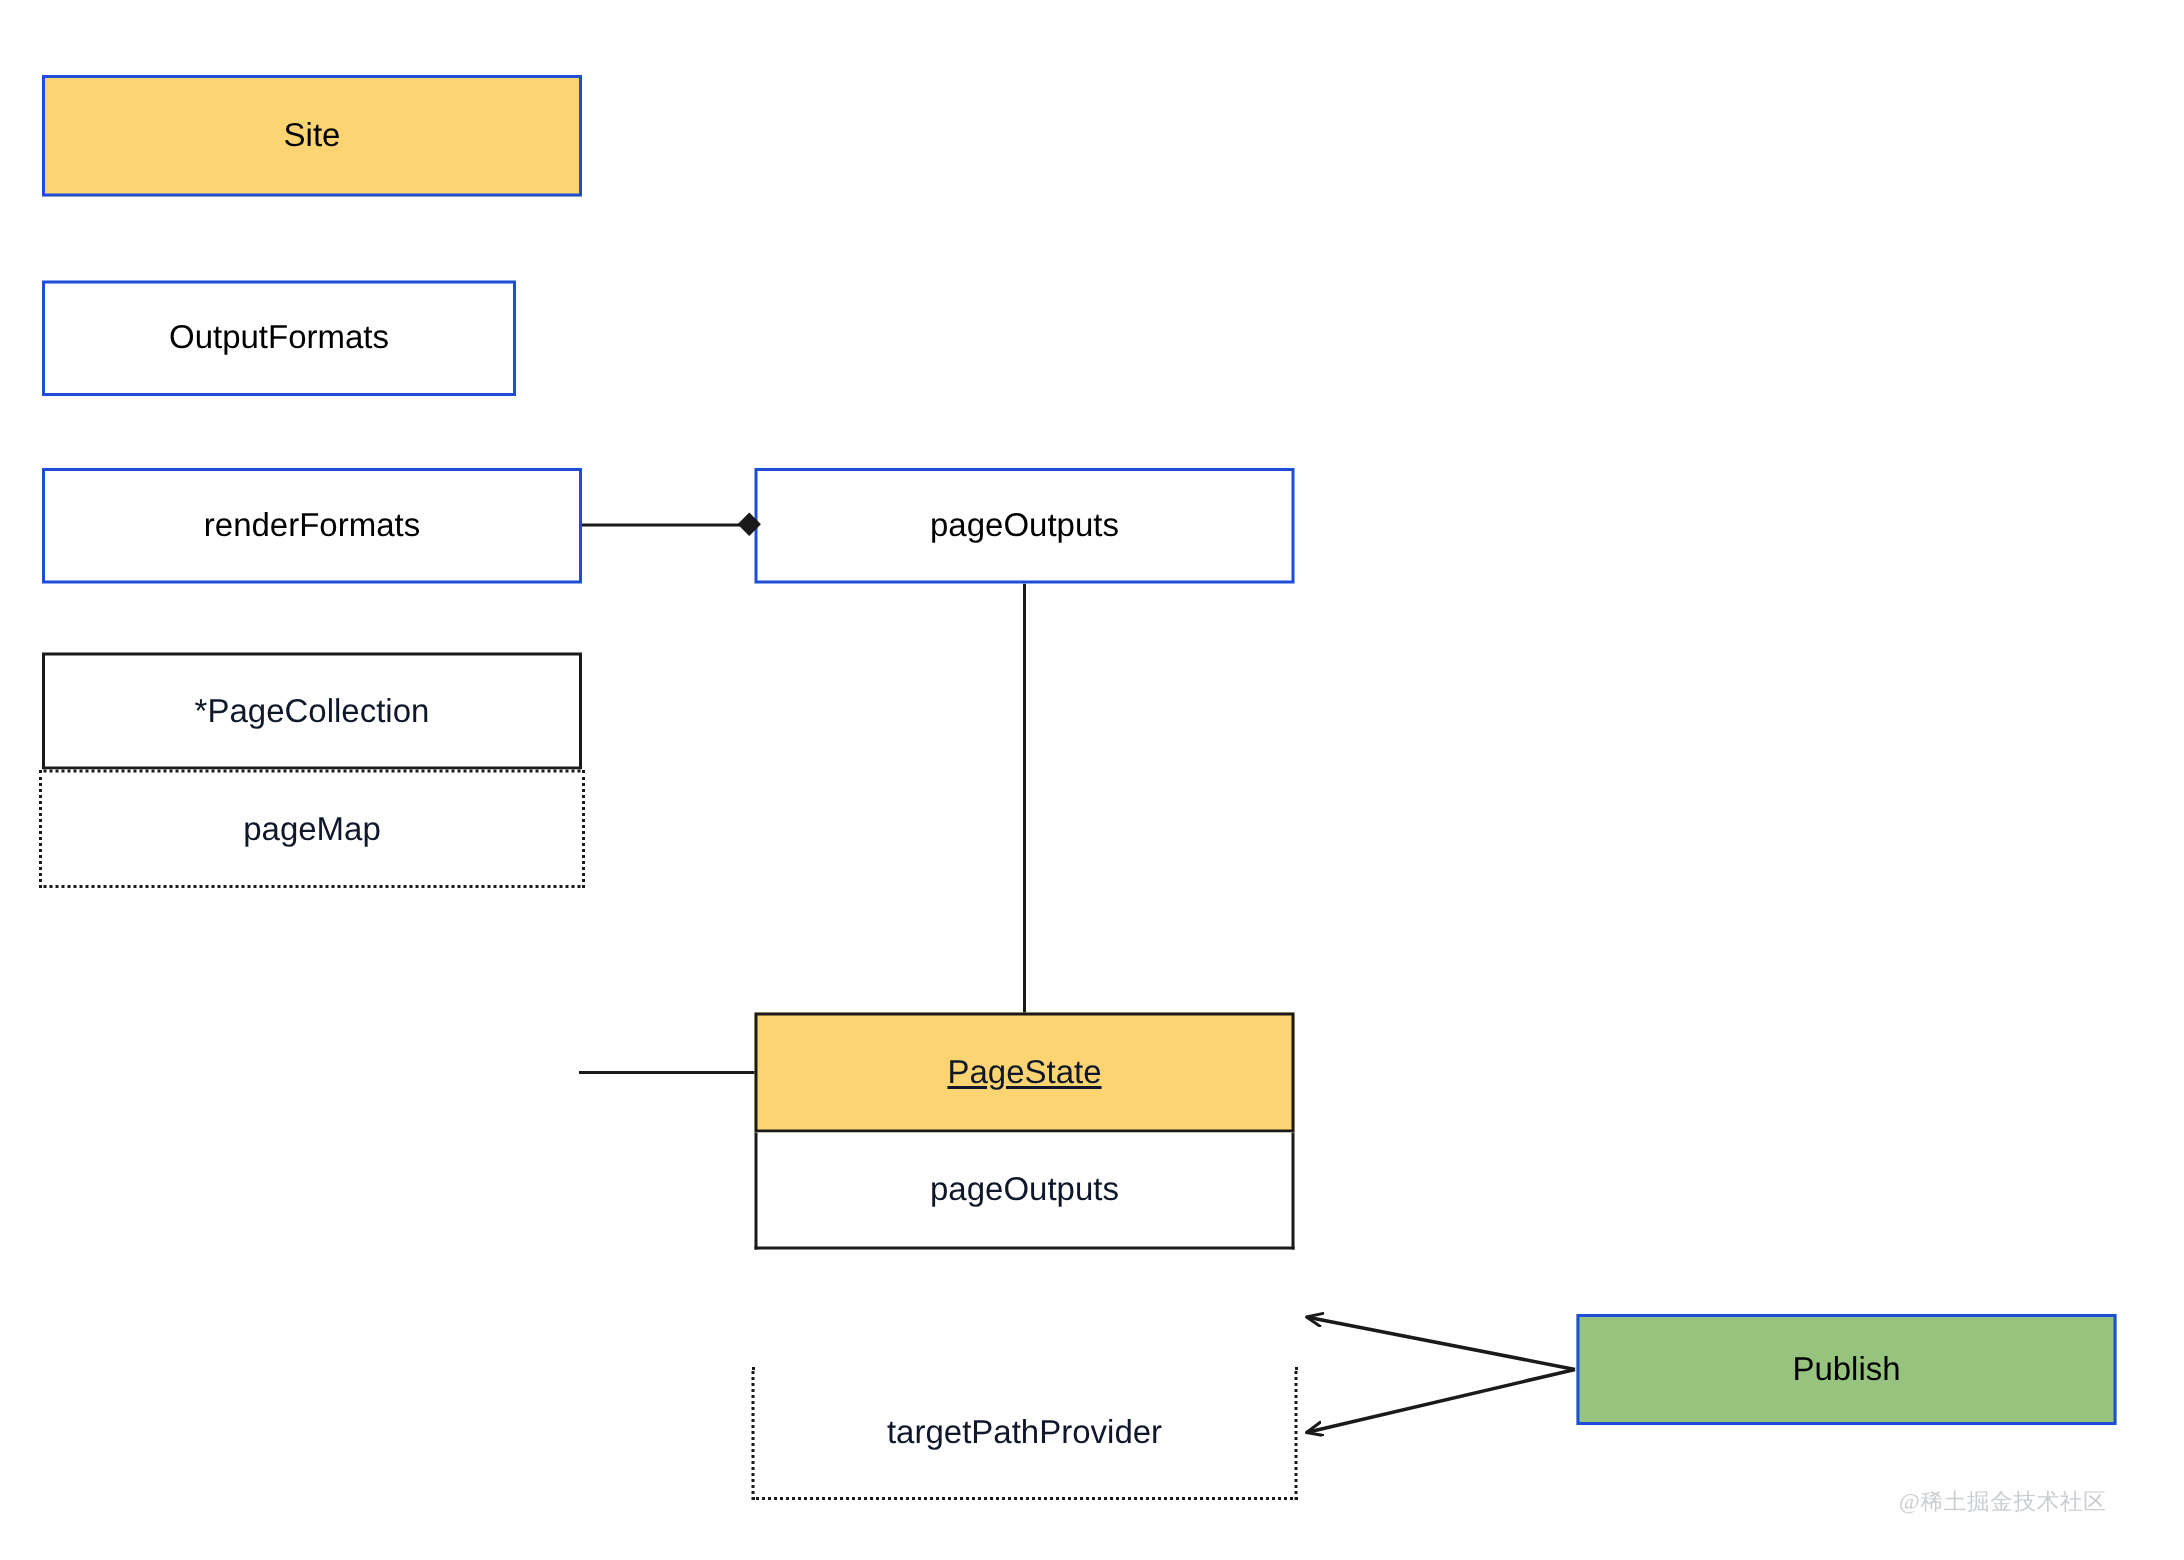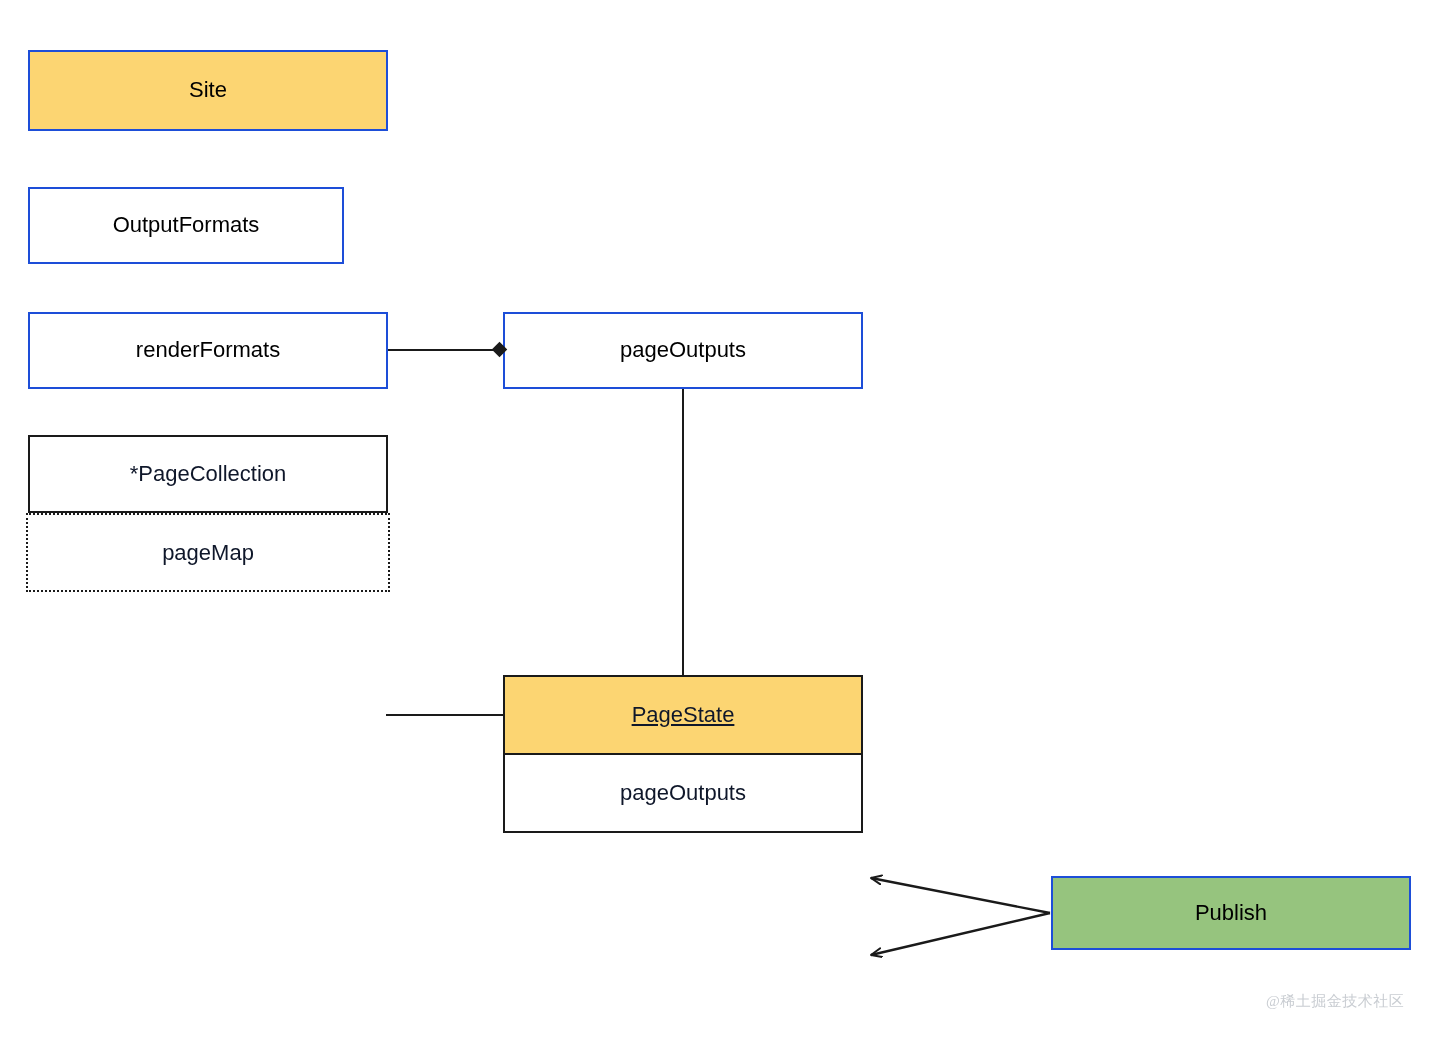--- a/index.html
+++ b/index.html
@@ -149,20 +149,23 @@
 
     <div class="compartment solid fill-yellow" style="left:0px; top:0px; width:360px; height:80px;">
       <span>PageState</span>
     </div>
 
     <div class="compartment solid-noTop" style="left:0px; top:80px; width:360px; height:78px;">
       <span>pageOutputs</span>
     </div>
 
 
+    <div class="compartment dotted-noTop" style="left:-2px; top:236px; width:364px; height:89px;">
+      <span>targetPathProvider</span>
+    </div>
   </div>
 
   <div class="node fill-green" style="left:1051px; top:876px; width:360px; height:74px;">
     <span>Publish</span>
   </div>
 
   <div class="edge h" style="left:388px; top:349px; width:115px;"></div>
   <div class="diamond" style="left:494px; top:344px;"></div>
 
   <div class="edge v" style="left:682px; top:389px; height:287px;"></div>

